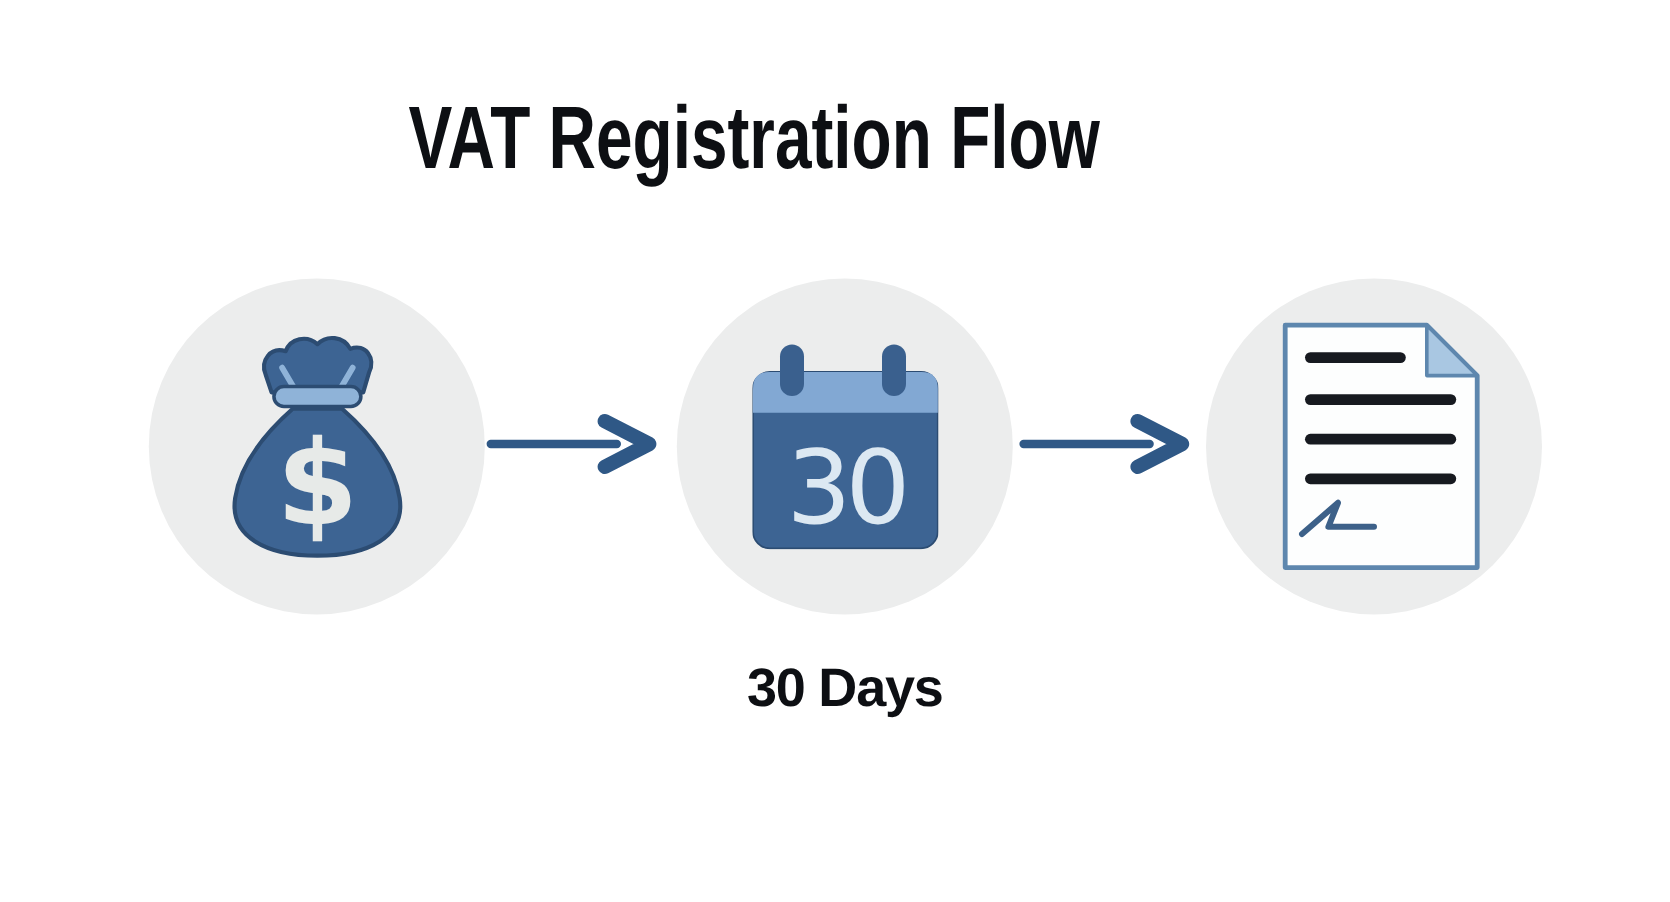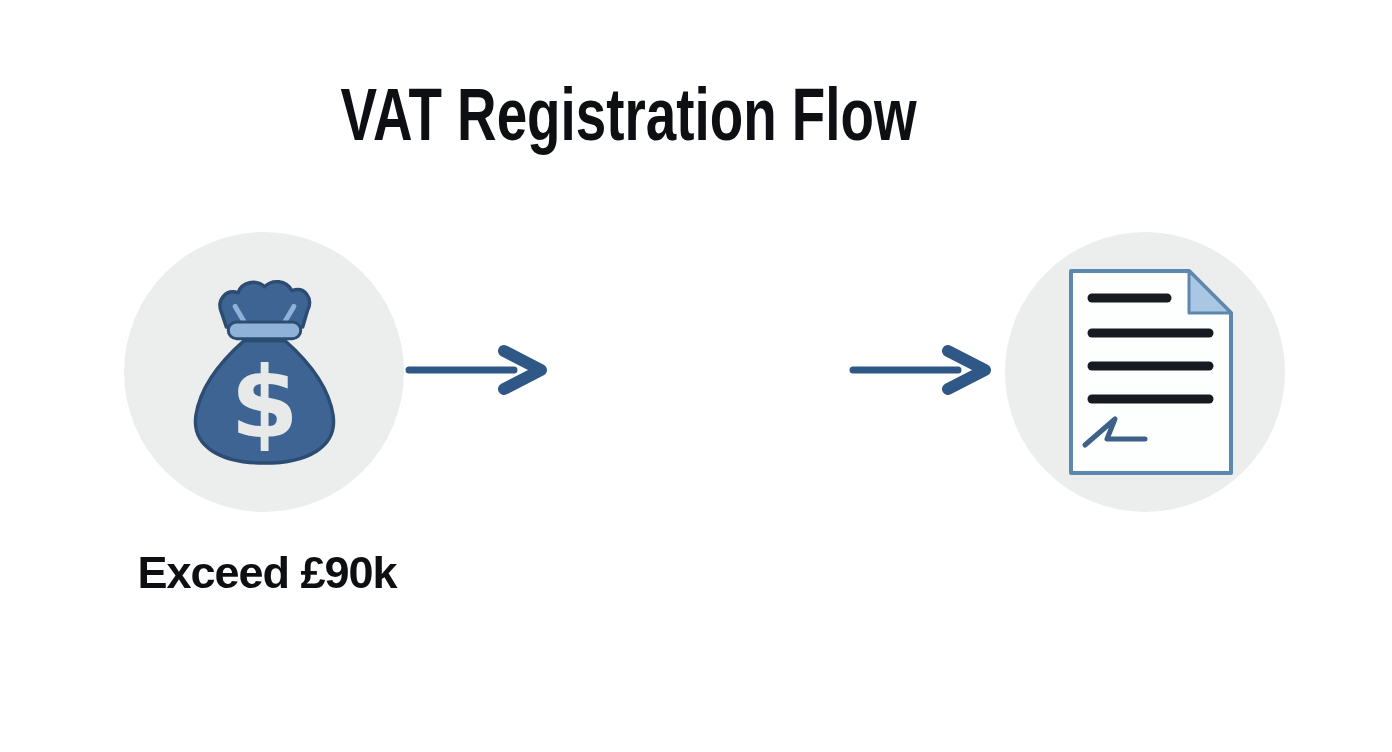--- a/index.html
+++ b/index.html
@@ -87,33 +87,42 @@
       <path class="bag-dark" d="M59,64 C42,79 15,107 10,140 C5,173 37,189 80,189 C123,189 155,173 150,140 C145,107 118,79 101,64 Z"></path>
       <text class="bag-glyph" x="80" y="162" font-size="100" text-anchor="middle">$</text>
     </svg>
   </div>
 
   <svg class="arrow a1" width="148" height="52" viewBox="0 0 148 52" aria-hidden="true">
     <line class="arrow-shaft" x1="7" y1="26" x2="112" y2="26"></line>
     <polyline class="arrow-head" points="102,7 139,26 102,45"></polyline>
   </svg>
 
+  <div class="circle c2">
+    <svg width="155" height="172" viewBox="0 0 155 172" aria-hidden="true">
+      <rect class="cal-body" x="0.5" y="24" width="154" height="147" rx="14"></rect>
+      <path class="cal-header" d="M0.5,58 L0.5,38 Q0.5,24 14,24 L141,24 Q154.5,24 154.5,38 L154.5,58 Z"></path>
+      <rect class="cal-peg" x="23" y="1" width="20" height="43" rx="10"></rect>
+      <rect class="cal-peg" x="108" y="1" width="20" height="43" rx="10"></rect>
+      <text class="cal-digits" x="77.5" y="150" font-size="85" letter-spacing="-5" text-anchor="middle">30</text>
+    </svg>
+  </div>
 
   <svg class="arrow a2" width="148" height="52" viewBox="0 0 148 52" aria-hidden="true">
     <line class="arrow-shaft" x1="7" y1="26" x2="112" y2="26"></line>
     <polyline class="arrow-head" points="102,7 139,26 102,45"></polyline>
   </svg>
 
   <div class="circle c3">
     <svg width="168" height="210" viewBox="0 0 168 210" style="margin-left:12px" aria-hidden="true">
       <path class="doc-page" d="M4,4 L122,4 L164,46 L164,206 L4,206 Z"></path>
       <path class="doc-fold" d="M122,4 L122,46 L164,46 Z"></path>
       <line class="doc-line" x1="25" y1="31" x2="100" y2="31"></line>
       <line class="doc-line" x1="25" y1="66" x2="142" y2="66"></line>
       <line class="doc-line" x1="25" y1="99" x2="142" y2="99"></line>
       <line class="doc-line" x1="25" y1="132" x2="142" y2="132"></line>
       <path class="doc-signature" d="M18,178 L48,152 L40,172 L78,172"></path>
     </svg>
   </div>
 
-  <div class="step-label l1">Exceed £90k</div>
+  <div class="step-label l2">30 Days</div>
 
 </div>
 
 </body></html>

